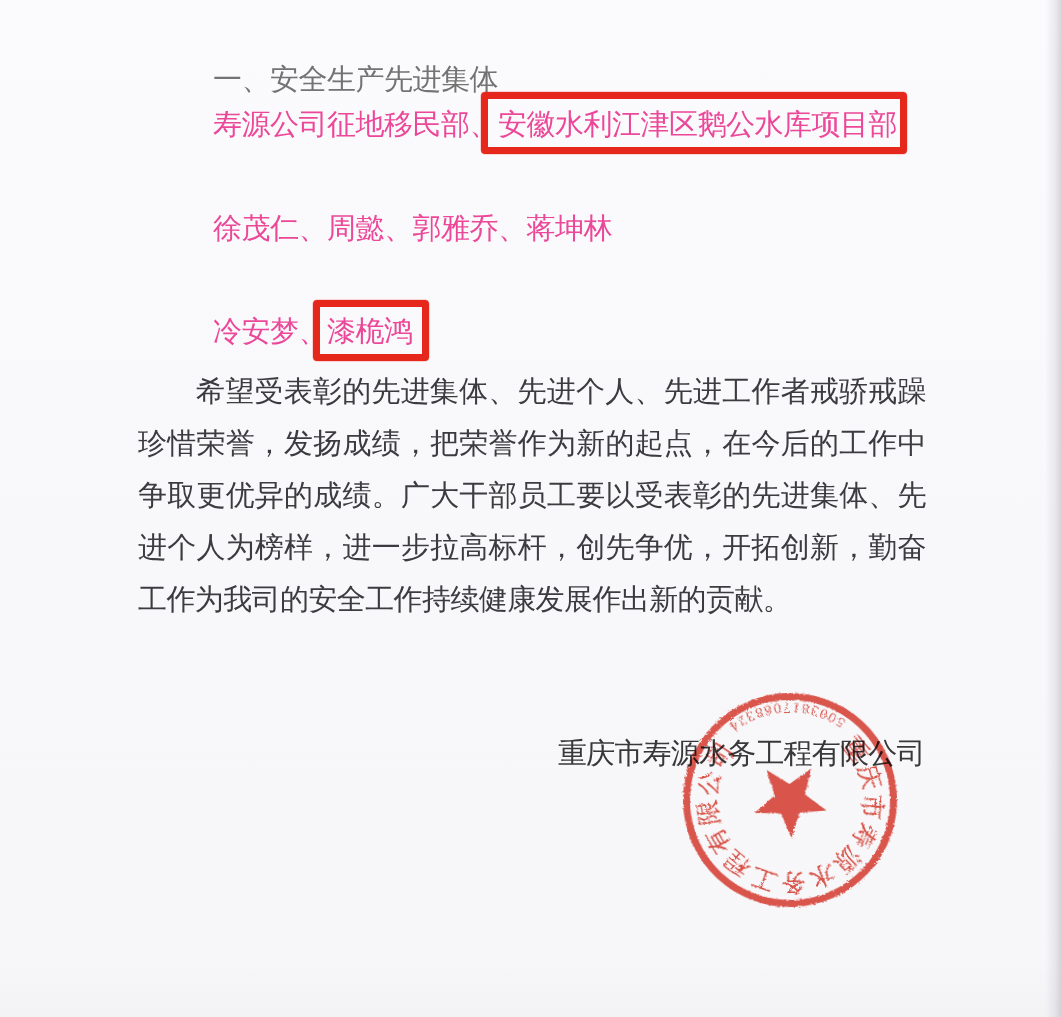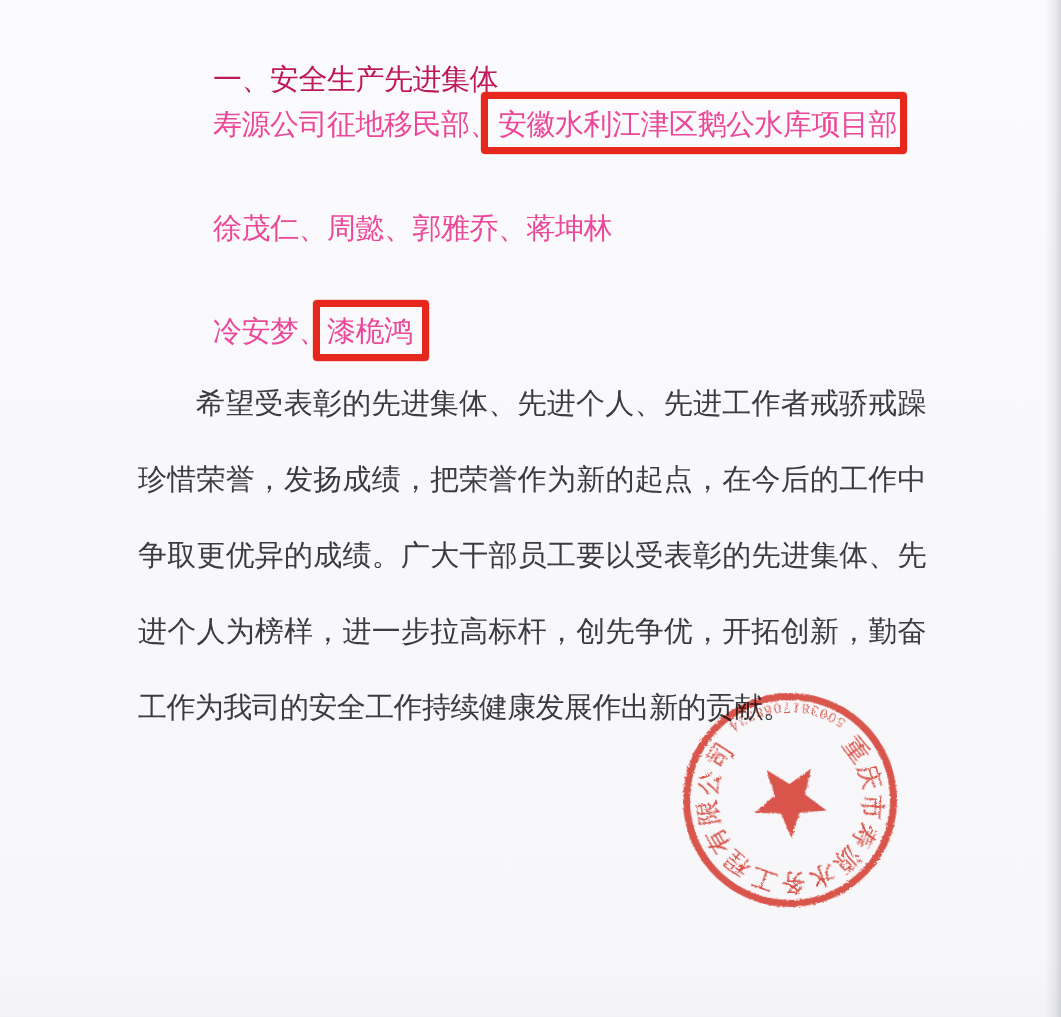--- a/index.html
+++ b/index.html
@@ -12,25 +12,25 @@
   }
   .page{position:absolute;inset:0;}
   .line{
     position:absolute;
     font-size:29px;
     line-height:1.15;
     letter-spacing:-0.5px;
     white-space:nowrap;
     color:#ec4899;
   }
-  .heading{color:#be185d;}
+  .heading{color:#737373;}
   .para{
     position:absolute;
     left:138px;top:365px;width:788px;
-    font-size:29px;line-height:76px;
+    font-size:29px;line-height:52px;
     letter-spacing:-0.6px;
     text-indent:58px;
     text-align:justify;
     text-justify:inter-ideograph;
     color:#3c3c40;
   }
   .sig{position:absolute;font-size:29px;letter-spacing:-0.8px;white-space:nowrap;color:#38383b;}
   .hl-box{
     position:absolute;
     border:7px solid #e6271c;
@@ -67,20 +67,21 @@
   <div class="line" style="left:213px;top:108px;">寿源公司征地移民部、安徽水利江津区鹅公水库项目部</div>
 
 
   <div class="line" style="left:213px;top:212px;text-align:center;">徐茂仁、周懿、郭雅乔、蒋坤林</div>
 
 
   <div class="line" style="left:213px;top:315px;">冷安梦、漆桅鸿</div>
 
   <div class="para">希望受表彰的先进集体、先进个人、先进工作者戒骄戒躁珍惜荣誉，发扬成绩，把荣誉作为新的起点，在今后的工作中争取更优异的成绩。广大干部员工要以受表彰的先进集体、先进个人为榜样，进一步拉高标杆，创先争优，开拓创新，勤奋工作为我司的安全工作持续健康发展作出新的贡献。</div>
 
+  <div class="sig" style="left:558px;top:734px;">重庆市寿源水务工程有限公司</div>
 
 
   <div class="hl-box" id="hl-box-1"></div>
   <div class="hl-box" id="hl-box-2"></div>
 
   <div class="seal-wrap" id="seal">
   <svg width="224" height="224" viewBox="0 0 224 224" xmlns="http://www.w3.org/2000/svg">
     <defs>
       <filter id="inkRough" x="-10%" y="-10%" width="120%" height="120%">
         <feTurbulence type="fractalNoise" baseFrequency="0.55" numOctaves="2" seed="7" result="n"></feTurbulence>

